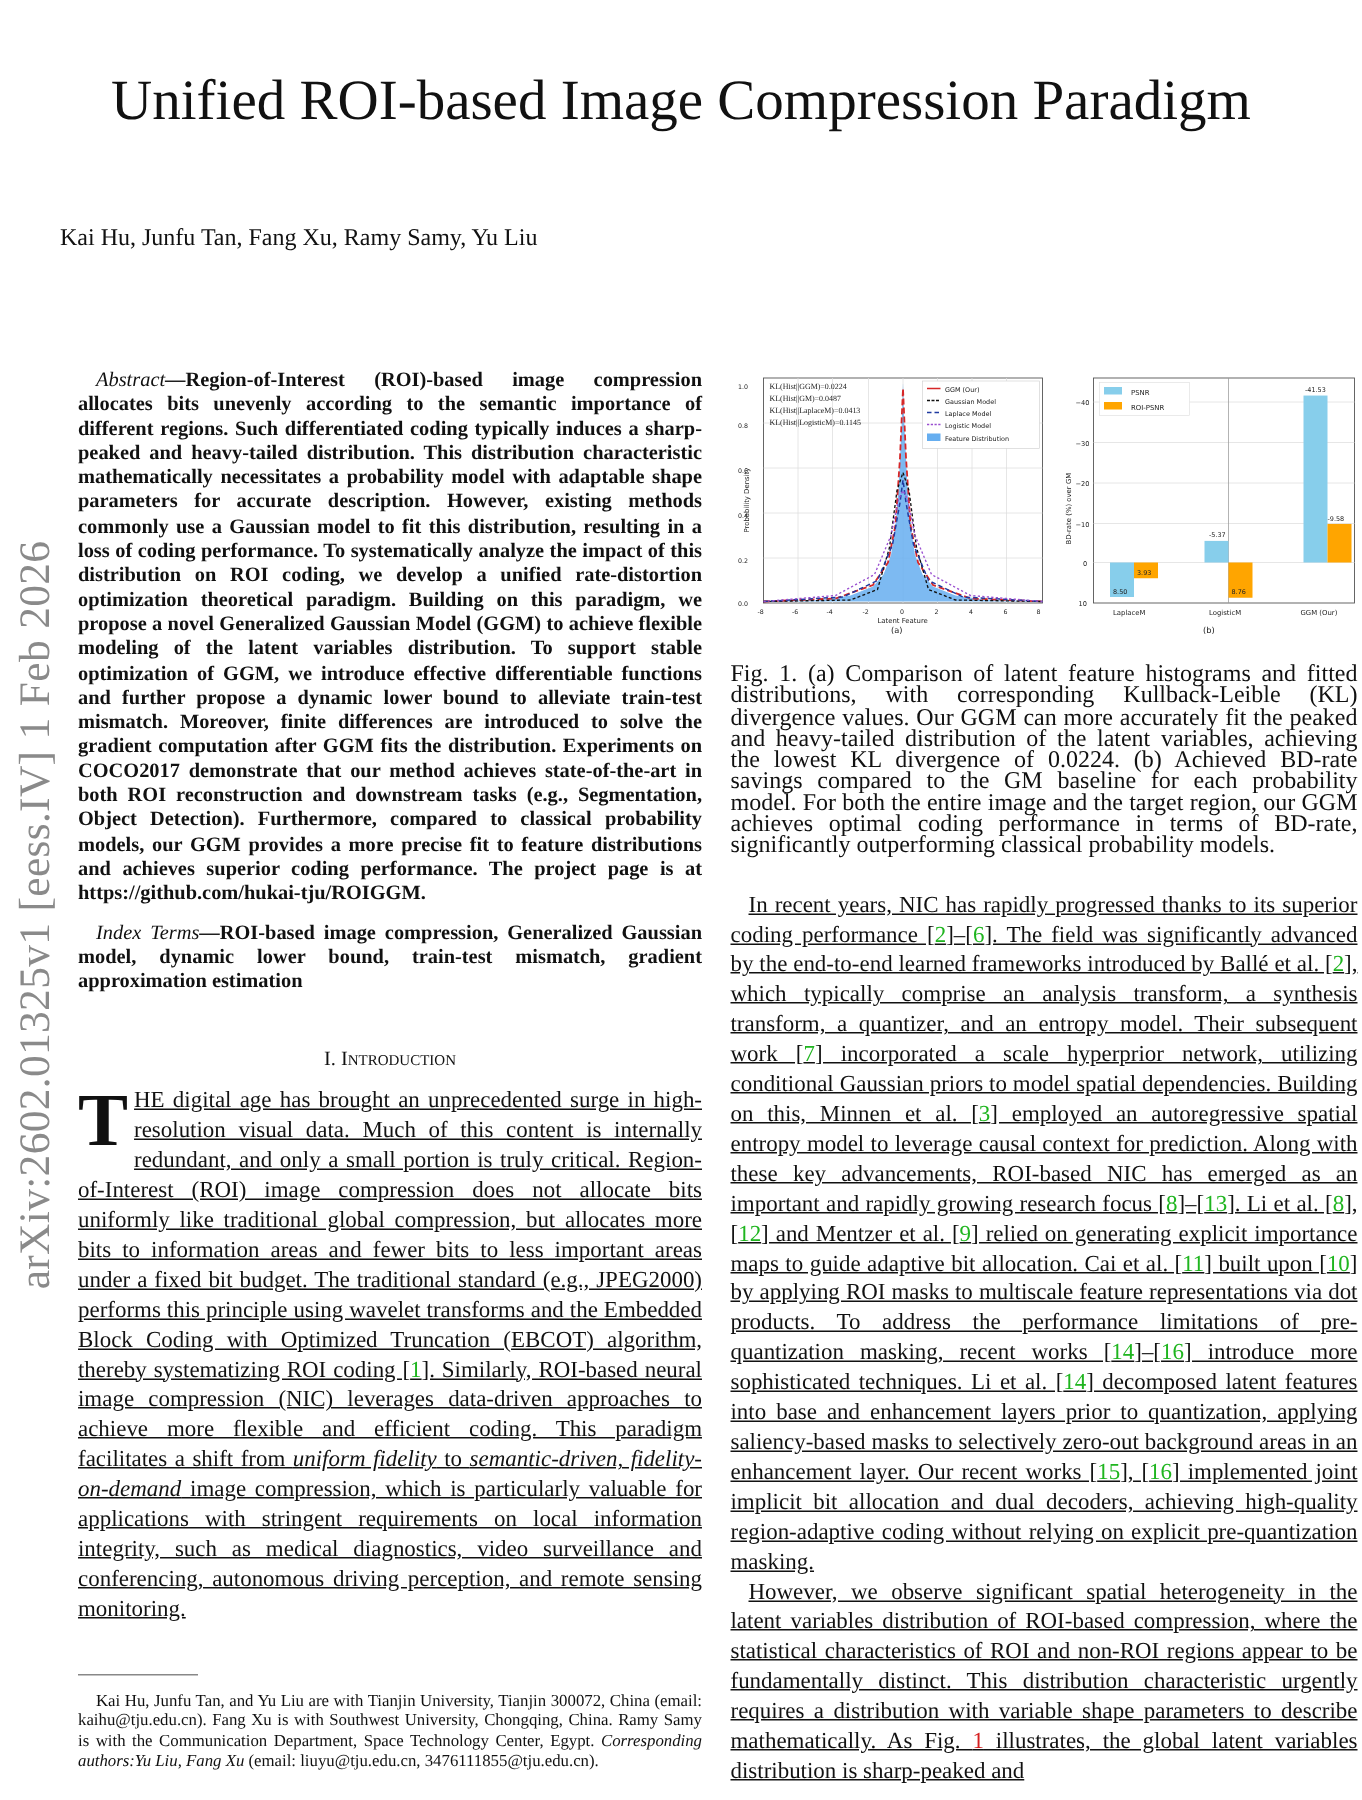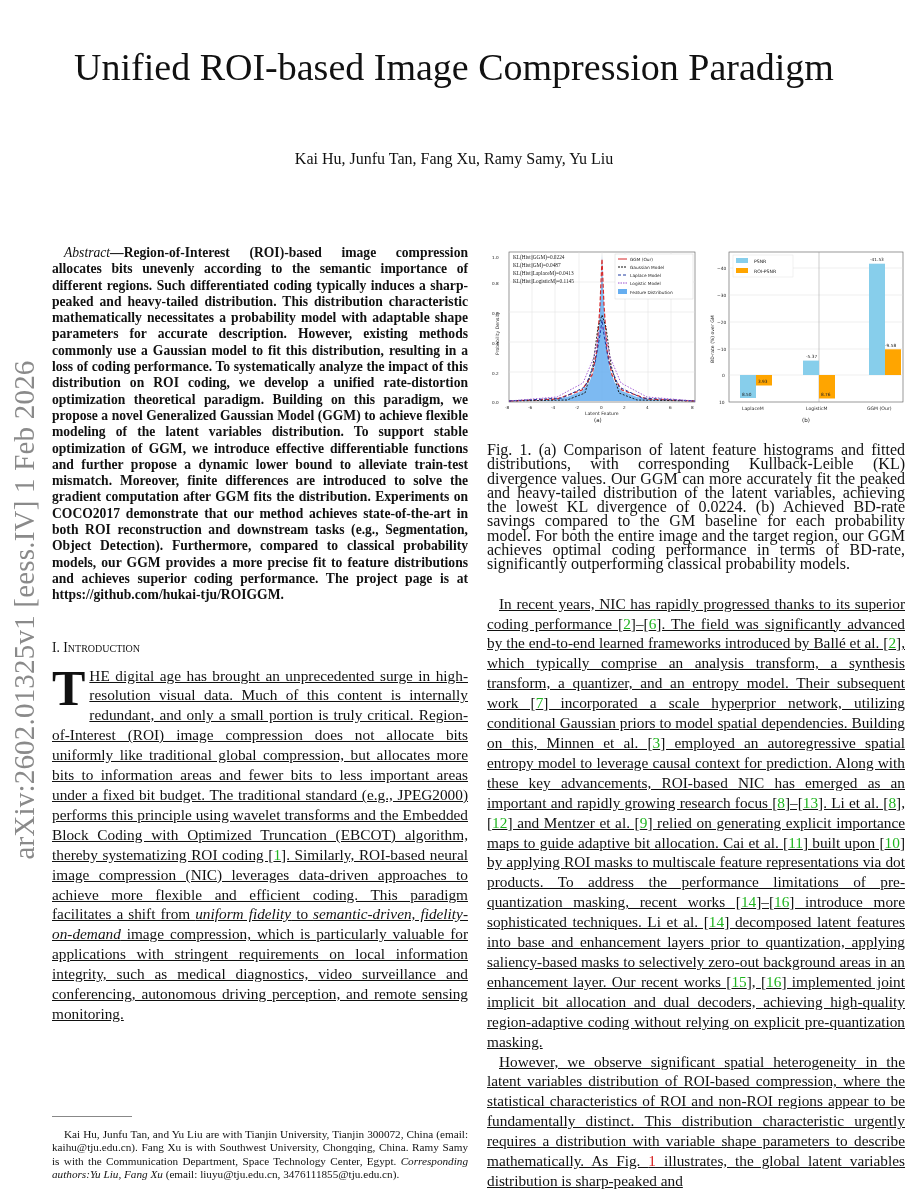--- a/index.html
+++ b/index.html
@@ -4,29 +4,29 @@
 <style>
   html, body { margin: 0; padding: 0; background: #ffffff; }
   body { width: 908px; height: 1200px; position: relative; overflow: hidden;
          font-family: "Liberation Serif", "DejaVu Serif", serif; color: #111; }
   .arxiv-stamp { position: absolute; left: 6px; top: 300px; width: 36px; height: 620px; }
   .arxiv-stamp span { position: absolute; left: 50%; top: 50%;
     transform: translate(-50%, -50%) rotate(-90deg); white-space: nowrap;
     font-size: 29px; color: #8a8a8a; letter-spacing: 0.2px; }
   .title { position: absolute; top: 44px; left: 40px; width: 828px; text-align: center;
     font-size: 38px; line-height: 46px; color: #111; }
-  .authors { position: absolute; top: 150px; left: 40px; width: 828px; text-align: center;
+  .authors { position: absolute; top: 150px; left: 40px; width: 828px; 
     font-size: 16px; }
   .col-left { position: absolute; left: 52px; top: 245px; width: 416px; }
   .col-right { position: absolute; left: 487px; top: 245px; width: 418px; }
   .abstract { font-weight: bold; font-size: 13.6px; line-height: 16.3px; text-align: justify; }
   .abstract i { font-style: italic; font-weight: normal; }
   .abstract p { margin: 0; text-indent: 12px; }
   .index-terms { margin-top: 10px !important; }
-  .section-head { text-align: left; font-size: 13.6px; margin: 36px 0 10px; font-variant: small-caps; }
+  .section-head { text-align: center; font-size: 13.6px; margin: 36px 0 10px; font-variant: small-caps; }
   .body-text { font-size: 15.3px; line-height: 19.9px; text-align: justify; }
   .body-text p { margin: 0; text-indent: 12px; text-decoration: underline; }
   .dropcap { float: left; font-size: 50px; line-height: 40px; font-weight: bold; margin: 2px 4px 0 0; padding: 0; }
   .noind { text-indent: 0 !important; }
   .cite { color: #1fb51f; }
   .fig-ref { color: #d62020; }
   .footnote-rule { position: absolute; left: 52px; top: 1116px; width: 80px; height: 1px; background: #888; }
   .footnote { position: absolute; left: 52px; top: 1128px; width: 416px; font-size: 11.2px; line-height: 13.4px;
     text-align: justify; text-indent: 12px; }
   .footnote i { font-style: italic; }
@@ -45,20 +45,21 @@
 </div>
 
 <div class="title">
   <div>Unified ROI-based Image Compression Paradigm</div>
 </div>
 <div class="authors">Kai Hu, Junfu Tan, Fang Xu, Ramy Samy, Yu Liu</div>
 
 <div class="col-left">
   <div class="abstract">
     <p><i>Abstract</i><span>—Region-of-Interest (ROI)-based image compression allocates bits unevenly according to the semantic importance of different regions. Such differentiated coding typically induces a sharp-peaked and heavy-tailed distribution. This distribution characteristic mathematically necessitates a probability model with adaptable shape parameters for accurate description. However, existing methods commonly use a Gaussian model to fit this distribution, resulting in a loss of coding performance. To systematically analyze the impact of this distribution on ROI coding, we develop a unified rate-distortion optimization theoretical paradigm. Building on this paradigm, we propose a novel Generalized Gaussian Model (GGM) to achieve flexible modeling of the latent variables distribution. To support stable optimization of GGM, we introduce effective differentiable functions and further propose a dynamic lower bound to alleviate train-test mismatch. Moreover, finite differences are introduced to solve the gradient computation after GGM fits the distribution. Experiments on COCO2017 demonstrate that our method achieves state-of-the-art in both ROI reconstruction and downstream tasks (e.g., Segmentation, Object Detection). Furthermore, compared to classical probability models, our GGM provides a more precise fit to feature distributions and achieves superior coding performance. The project page is at https://github.com/hukai-tju/ROIGGM.</span></p>
+    <p class="index-terms"><i>Index Terms</i><span>—ROI-based image compression, Generalized Gaussian model, dynamic lower bound, train-test mismatch, gradient approximation estimation</span></p>
   </div>
 
   <div class="section-head">I. Introduction</div>
 
   <div class="body-text">
     <p class="noind"><span class="dropcap">T</span><span>HE digital age has brought an unprecedented surge in high-resolution visual data. Much of this content is internally redundant, and only a small portion is truly critical. Region-of-Interest (ROI) image compression does not allocate bits uniformly like traditional global compression, but allocates more bits to information areas and fewer bits to less important areas under a fixed bit budget. The traditional standard (e.g., JPEG2000) performs this principle using wavelet transforms and the Embedded Block Coding with Optimized Truncation (EBCOT) algorithm, thereby systematizing ROI coding [</span><a class="cite">1</a><span>]. Similarly, ROI-based neural image compression (NIC) leverages data-driven approaches to achieve more flexible and efficient coding. This paradigm facilitates a shift from </span><i>uniform fidelity</i><span> to </span><i>semantic-driven, fidelity-on-demand</i><span> image compression, which is particularly valuable for applications with stringent requirements on local information integrity, such as medical diagnostics, video surveillance and conferencing, autonomous driving perception, and remote sensing monitoring.</span></p>
   </div>
 </div>
 
 <div class="footnote-rule"></div>

